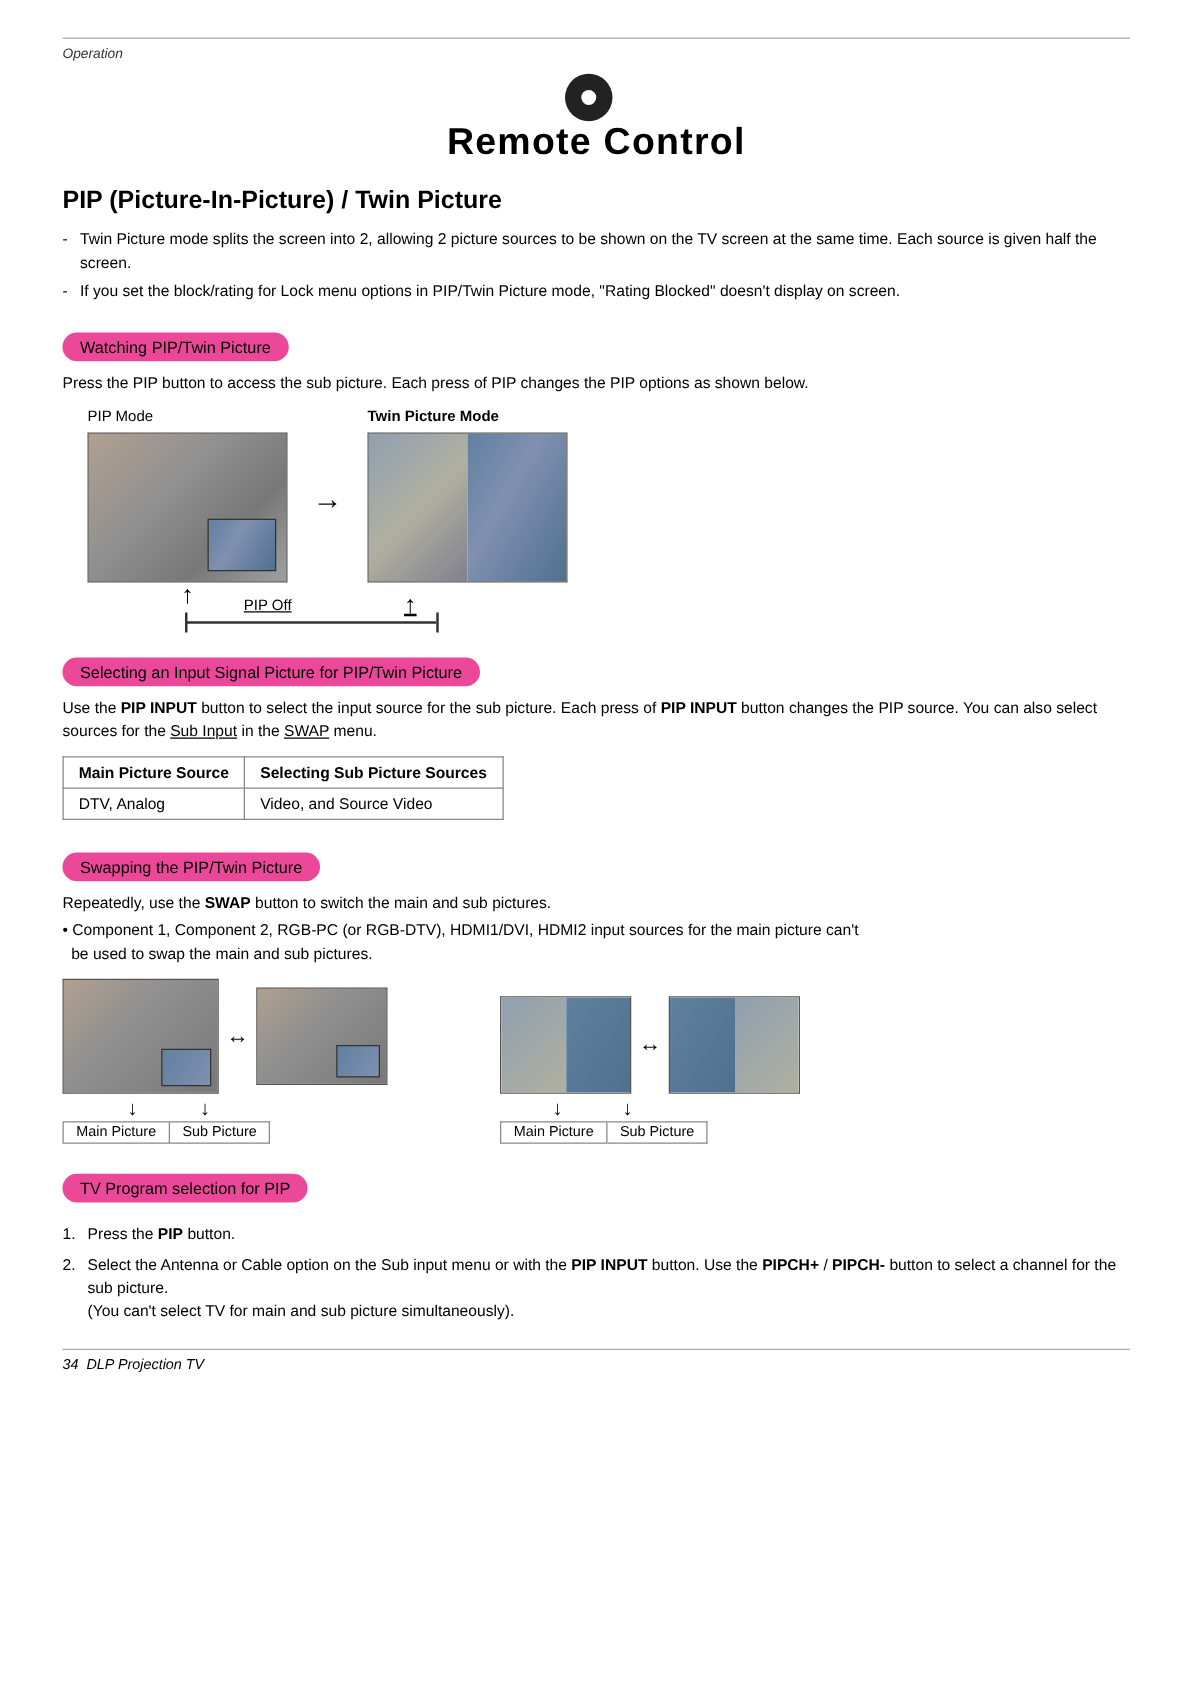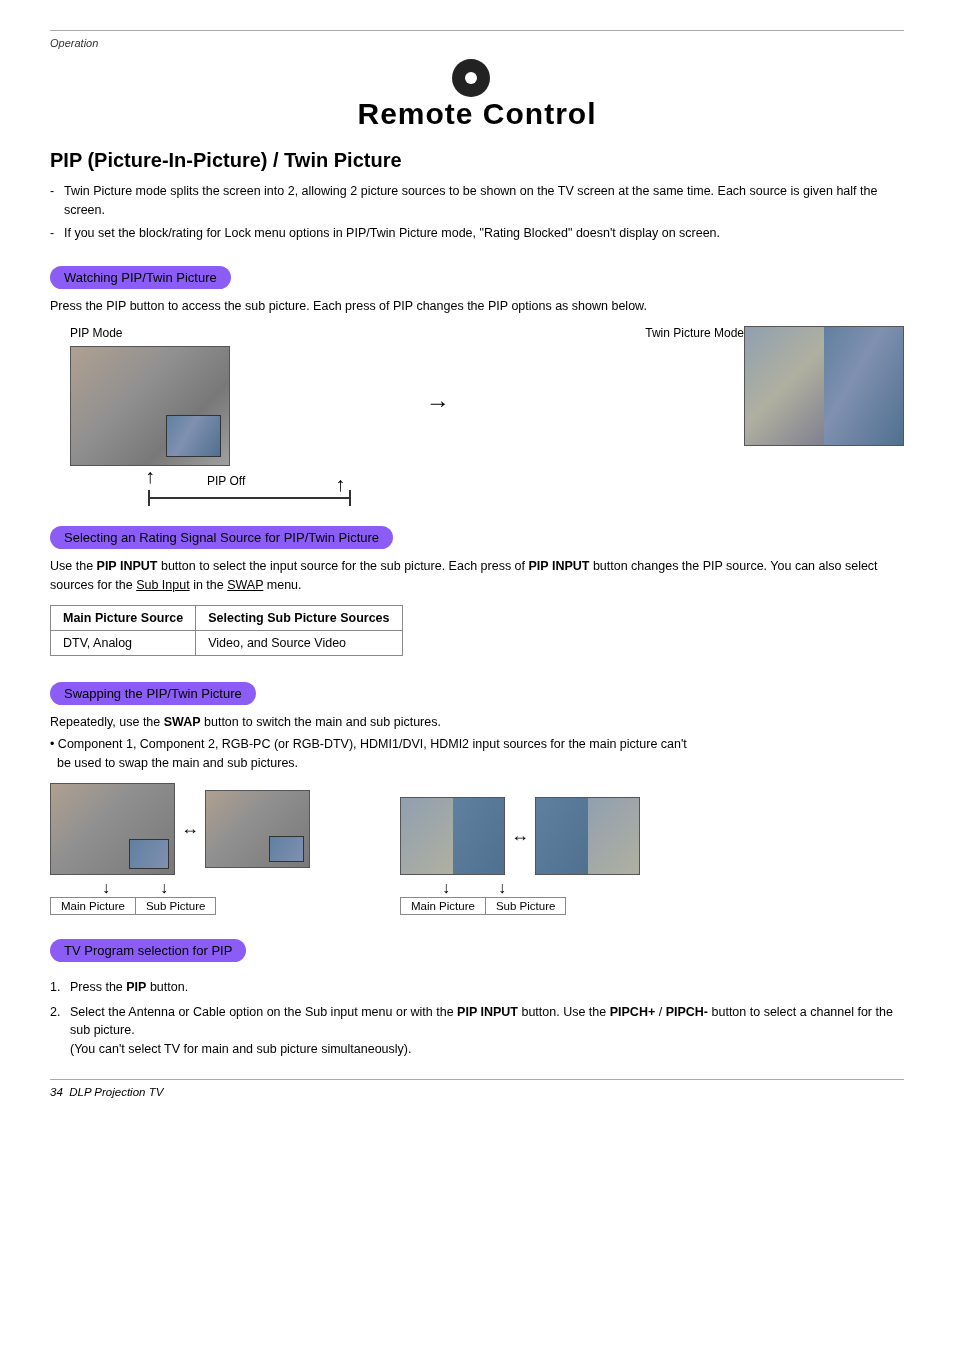--- a/index.html
+++ b/index.html
@@ -67,21 +67,21 @@
       margin-bottom: 4px;
       line-height: 1.5;
       font-size: 12.5px;
     }
     .bullet-list li::before {
       content: '-';
       position: absolute;
       left: 0;
     }
     .sub-section-bar {
-      background: #8b5cf6;
+      background: #ec4899;
       border-radius: 12px;
       padding: 4px 14px;
       display: inline-block;
       font-size: 13px;
       font-weight: normal;
       margin-bottom: 8px;
       margin-top: 10px;
     }
     .sub-section-text {
       font-size: 12.5px;
@@ -152,62 +152,62 @@
   </ul>
 
   
   <div class="sub-section-bar">
     <span>Watching PIP/Twin Picture</span>
   </div>
   <div class="sub-section-text">Press the PIP button to access the sub picture. Each press of PIP changes the PIP options as shown below.</div>
 
   
   <div style="display:flex; flex-direction:column; margin-left:20px; margin-bottom:0;">
-    <div style="display:flex; align-items:flex-start; gap:42px;justify-content:space-between;">
+    <div style="display:flex; align-items:flex-start; gap:20px;">
 
       <div style="display:flex; flex-direction:column; align-items:flex-start;">
         <div style="font-size:12px; margin-bottom:6px;">PIP Mode</div>
         <div style="width:160px; height:120px; background:linear-gradient(135deg,#b0a090,#909090 40%,#787878 70%,#a0a0a0); border:1px solid #555; position:relative;">
 
           <div style="position:absolute; bottom:8px; right:8px; width:55px; height:42px; background:linear-gradient(120deg,#6080a0,#8090b0 40%,#507090); border:1px solid #333;"></div>
         </div>
       </div>
 
       <div style="font-size:24px; margin-top:60px;">→</div>
 
-      <div style="display:flex; flex-direction:row; align-items:flex-start;">
+      <div style="display:flex; flex-direction:column; align-items:flex-start;font-weight:bold;">
         <div style="font-size:12px; margin-bottom:6px;">Twin Picture Mode</div>
         <div style="width:160px; height:120px; border:1px solid #555; display:flex; overflow:hidden;">
           <div style="width:50%; background:linear-gradient(135deg,#90a0b0,#b0b0a0 50%,#808090);"></div>
           <div style="width:50%; background:linear-gradient(120deg,#6080a0,#8090b0 40%,#507090);"></div>
         </div>
       </div>
     </div>
 
     <div style="display:flex; align-items:flex-start; margin-top:0; margin-left:0;">
 
       <div style="display:flex; flex-direction:column; align-items:center; margin-left:75px;">
         <div style="font-size:20px; line-height:1;">↑</div>
       </div>
-      <div style="display:flex; margin-left:52px; margin-top:8px;">
+      <div style="display:flex; align-items:center; margin-left:40px; margin-top:8px;text-decoration:underline;">
         <span style="font-size:12px; margin-right:60px;">PIP Off</span>
         <div style="font-size:20px; line-height:1; margin-left:30px;">↑</div>
       </div>
     </div>
 
     <div style="display:flex; margin-left:78px; margin-top:-4px; margin-bottom:10px; align-items:center;">
       <div style="width:2px; height:16px; background:#333; margin-right:-1px;"></div>
       <div style="width:200px; height:2px; background:#333;"></div>
       <div style="width:2px; height:16px; background:#333;"></div>
     </div>
   </div>
 
   
   <div class="sub-section-bar">
-    <span>Selecting an Rating Signal Source for PIP/Twin Picture</span>
+    <span>Selecting an Input Signal Picture for PIP/Twin Picture</span>
   </div>
   <div class="sub-section-text">
     Use the <strong>PIP INPUT</strong> button to select the input source for the sub picture. Each press of <strong>PIP INPUT</strong> button changes the PIP source. You can also select sources for the <u>Sub Input</u> in the <u>SWAP</u> menu.
   </div>
 
   
   <table class="pip-table">
     <thead>
       <tr>
         <th><span>Main Picture Source</span></th>

